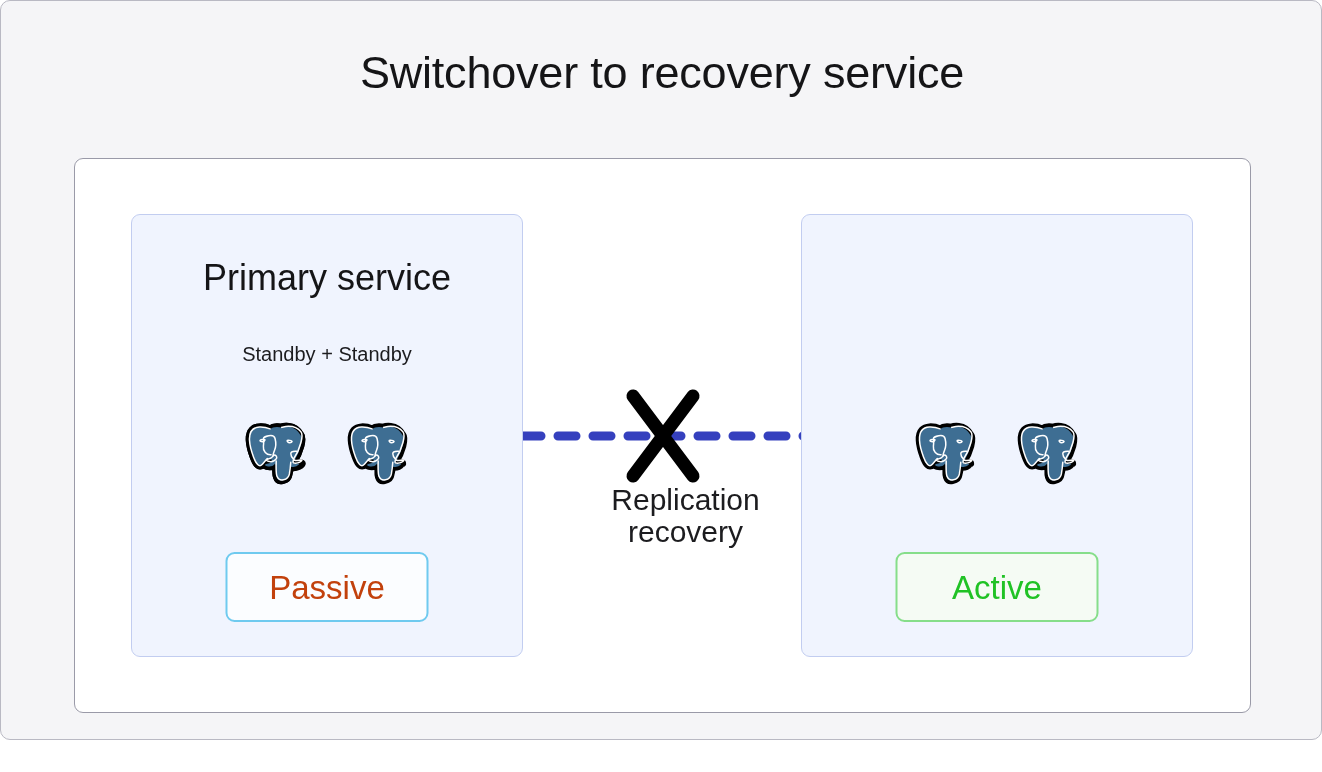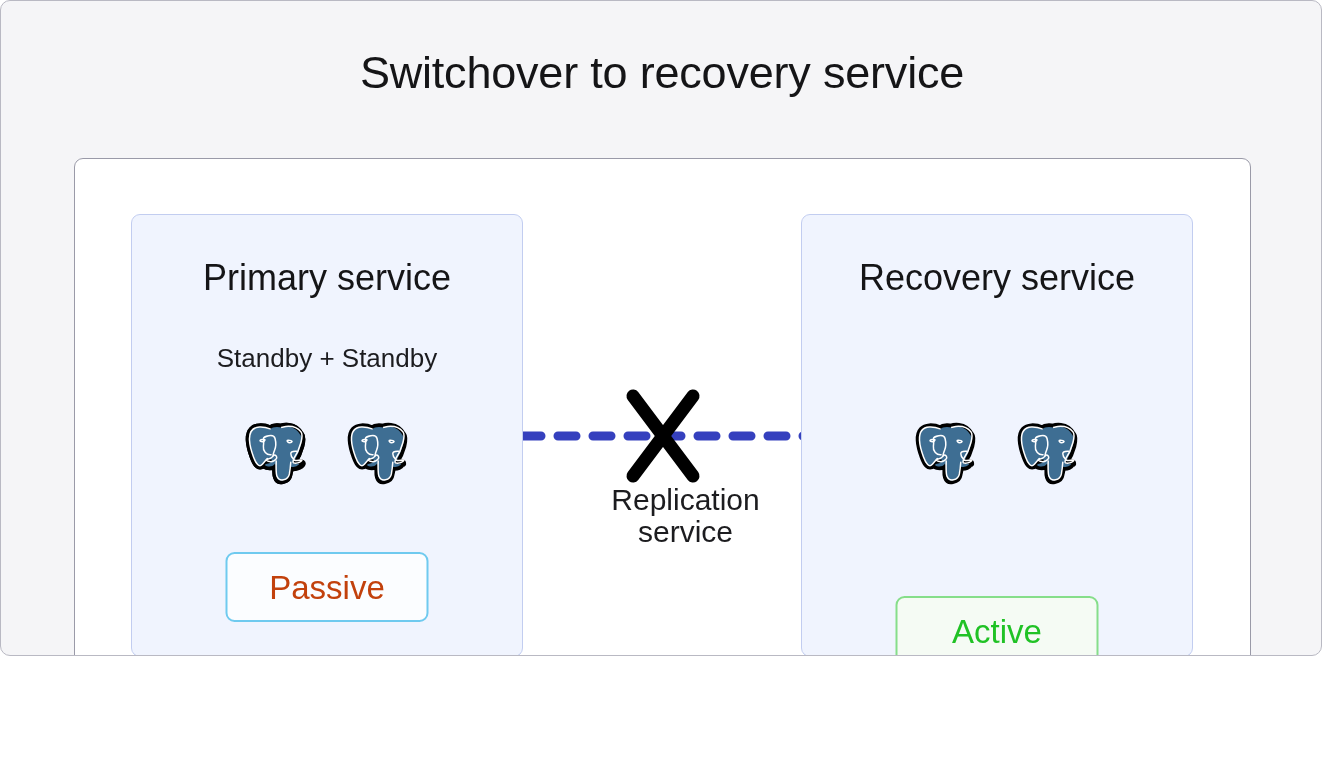--- a/index.html
+++ b/index.html
@@ -9,21 +9,21 @@
   body {
     width: 1322px;
     height: 772px;
     font-family: "Liberation Sans", sans-serif;
     background: #ffffff;
   }
 
   #page {
     position: relative;
     width: 1322px;
-    height: 656px;
+    height: 740px;
     box-sizing: border-box;
     background: #f5f5f7;
     border: 1px solid #b9b9c3;
     border-radius: 10px;
     overflow: hidden;
   }
 
   #diagram-title {
     position: absolute;
     left: 0;
@@ -69,21 +69,21 @@
     text-align: center;
     font-size: 36px;
     color: #151517;
     white-space: nowrap;
   }
   .card-subtitle {
     position: absolute;
     left: 0; right: 0;
     top: 128px;
     text-align: center;
-    font-size: 26px;
+    font-size: 20px;
     color: #1c1c1f;
     white-space: nowrap;
   }
 
   .node-row {
     position: absolute;
     left: 0; right: 0;
     top: 205px;
     display: flex;
     justify-content: center;
@@ -108,21 +108,20 @@
   }
   #badge-passive {
     background: #fbfdff;
     border: 2.4px solid #6fcaef;
     color: #c2410c;
   }
   #badge-active {
     background: #f5fbf4;
     border: 2.4px solid #86de8a;
     color: #20c225;
-    margin-top: 44px;
   }
 
   #replication-link {
     position: absolute;
     left: 448px;
     top: 222px;
     width: 281px;
     height: 110px;
     pointer-events: none;
   }
@@ -202,25 +201,24 @@
     <svg id="replication-link">
       <line x1="0" y1="55" x2="281" y2="55" stroke="#3540be" stroke-width="9" stroke-linecap="round" stroke-dasharray="18 17"></line>
       <g stroke="#000000" stroke-width="13" stroke-linecap="round">
         <line x1="110" y1="15" x2="170" y2="95"></line>
         <line x1="170" y1="15" x2="110" y2="95"></line>
       </g>
     </svg>
 
     <div id="replication-label">
       <span>Replication</span>
-      <span>service</span>
+      <span>recovery</span>
     </div>
 
     <div class="service-card" id="card-recovery">
-      <div class="card-title">Recovery service</div>
 
       <div class="node-row">
         <span>
           <svg class="pg-logo" width="66" height="70" viewBox="0 0 66 70" aria-hidden="true">
             <g fill="none" stroke="#000000" stroke-width="7.6" stroke-linecap="round" stroke-linejoin="round">
               <path d="M57.3 43.3c-6.7 1.4-7.2-.9-7.2-.9 7.1-10.5 10.1-23.9 7.5-27.2C51 3.1 38.9 7.4 38.7 7.5l-.06.01c-1.3-.27-2.8-.44-4.5-.47-3-.05-5.3.79-7 2.1 0 0-21.6-8.9-20.6 11.2.2 4.3 6.1 32.3 13.1 23.9 2.6-3.1 5-5.7 5-5.7 1.2.8 2.7 1.2 4.2 1.06l.12-.1c-.04.37-.02.74.04 1.18-1.8 2-1.3 2.35-4.9 3.1-3.6.74-1.5 2.06-.1 2.4 1.7.42 5.6 1.02 8.2-2.68l-.1.42c.7.56 1.2 3.6 1.1 6.4-.08 2.8-.14 4.7.42 6.2.56 1.5 1.1 4.8 5.8 3.8 3.9-.83 5.9-2.6 6.2-5.5.2-2.1.66-1.8.7-3.7l.3-.9c.33-2.8.05-3.7 1.97-3.3l.47.04c1.4.06 3.26-.23 4.35-.74 2.35-1.1 3.74-2.9 1.43-2.4z"></path>
             </g>
             <g fill="#3e6e93">
               <path d="M57.3 43.3c-6.7 1.4-7.2-.9-7.2-.9 7.1-10.5 10.1-23.9 7.5-27.2C51 3.1 38.9 7.4 38.7 7.5l-.06.01c-1.3-.27-2.8-.44-4.5-.47-3-.05-5.3.79-7 2.1 0 0-21.6-8.9-20.6 11.2.2 4.3 6.1 32.3 13.1 23.9 2.6-3.1 5-5.7 5-5.7 1.2.8 2.7 1.2 4.2 1.06l.12-.1c-.04.37-.02.74.04 1.18-1.8 2-1.3 2.35-4.9 3.1-3.6.74-1.5 2.06-.1 2.4 1.7.42 5.6 1.02 8.2-2.68l-.1.42c.7.56 1.2 3.6 1.1 6.4-.08 2.8-.14 4.7.42 6.2.56 1.5 1.1 4.8 5.8 3.8 3.9-.83 5.9-2.6 6.2-5.5.2-2.1.66-1.8.7-3.7l.3-.9c.33-2.8.05-3.7 1.97-3.3l.47.04c1.4.06 3.26-.23 4.35-.74 2.35-1.1 3.74-2.9 1.43-2.4z"></path>
             </g>

